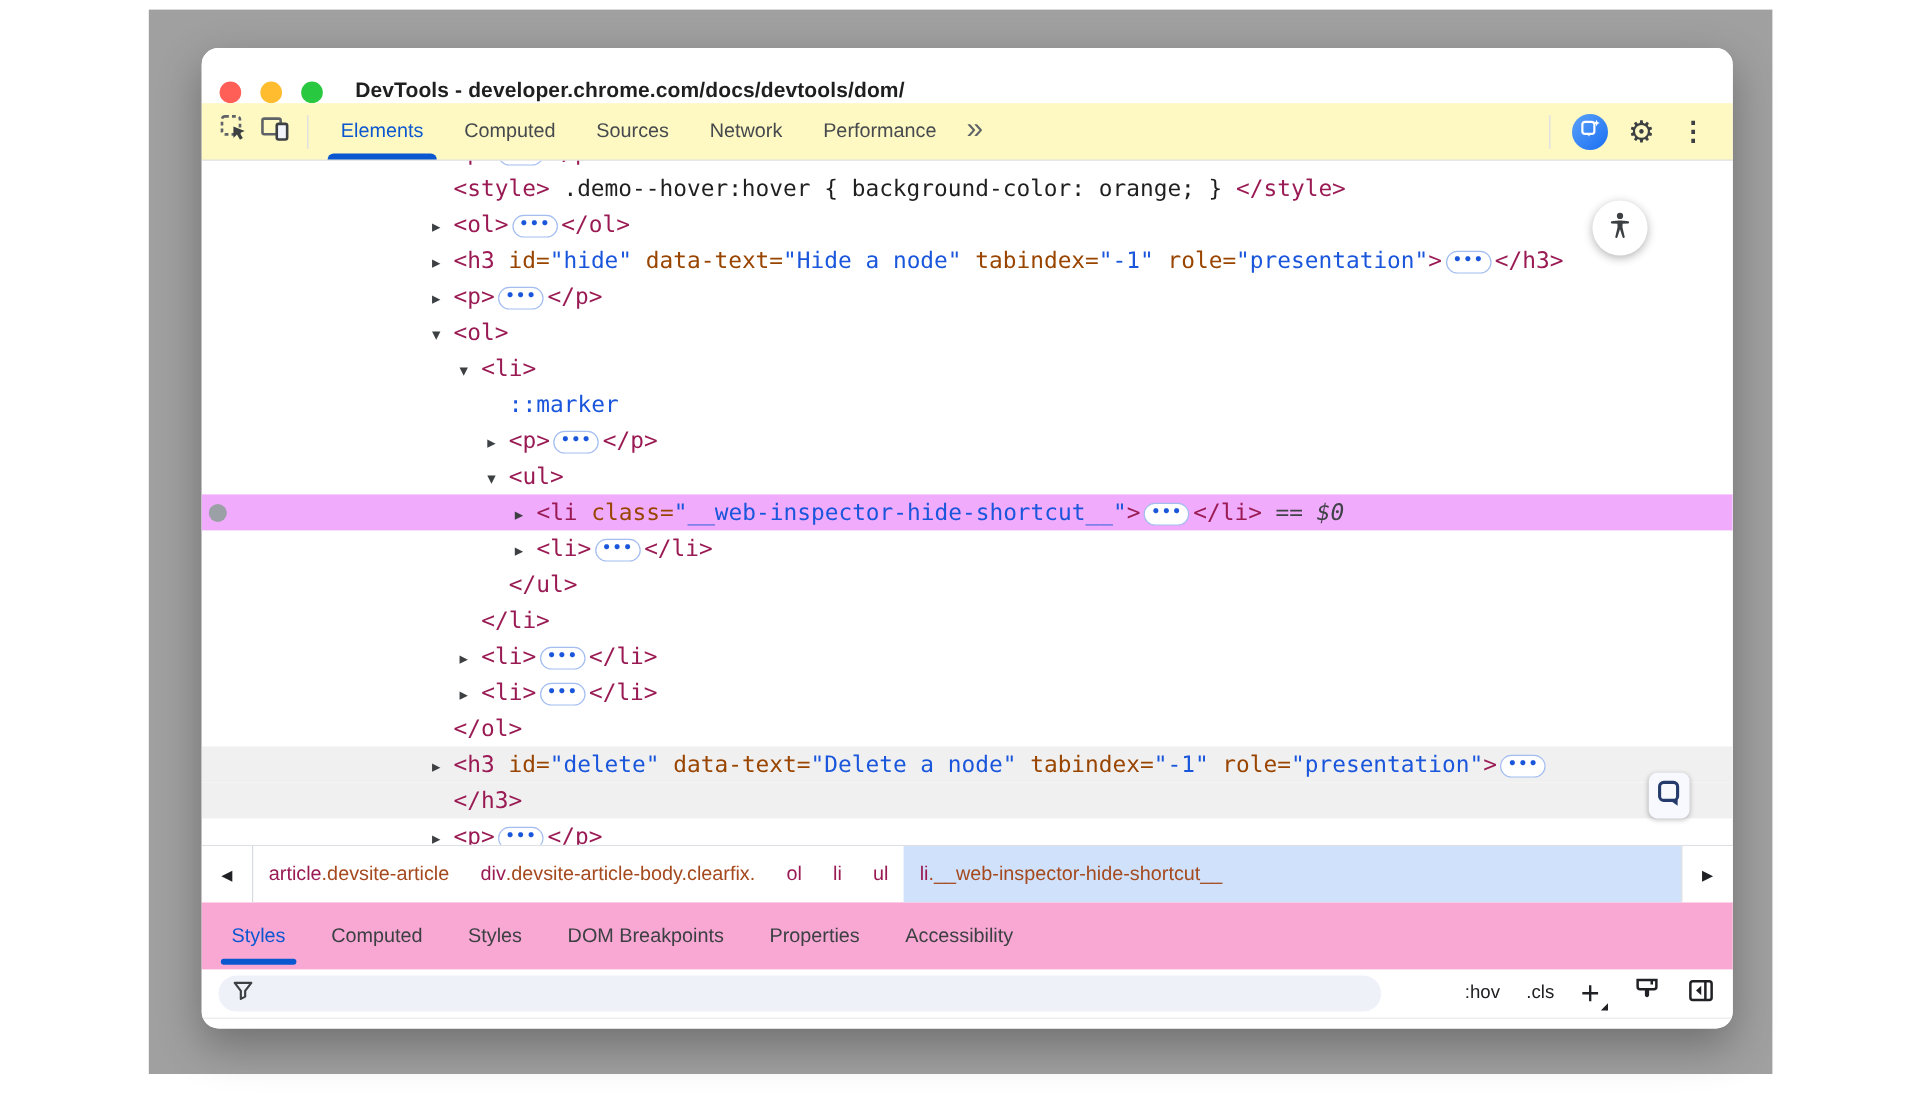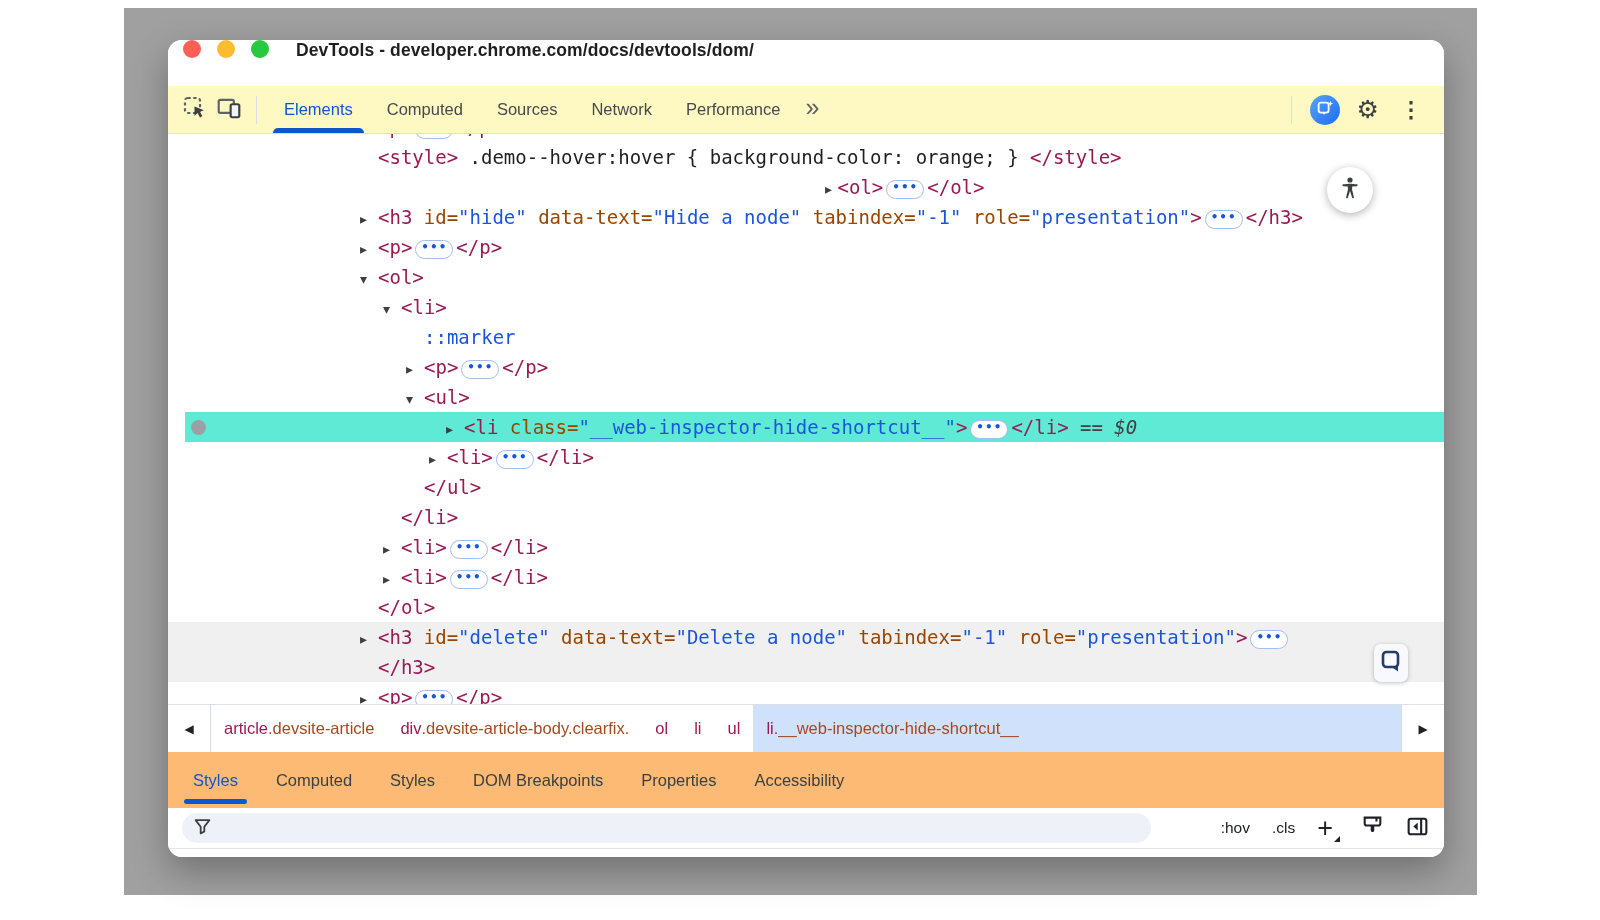--- a/index.html
+++ b/index.html
@@ -2,21 +2,21 @@
 <html><head>
 <meta charset="utf-8">
 <style>
   html,body{margin:0;padding:0;background:#fff;}
   .stage{position:relative;width:1600px;height:920px;background:#fff;overflow:hidden;
          font-family:"Liberation Sans",sans-serif;}
   .backdrop{position:absolute;left:124px;top:8px;width:1353px;height:887px;background:#a0a0a0;}
   .window{position:absolute;left:168px;top:40px;width:1276px;height:817px;background:#fff;
           border-radius:14px;overflow:hidden;box-shadow:0 14px 36px rgba(0,0,0,.3);}
   
-  .titlebar{height:46px;display:flex;align-items:flex-start;background:#fff;}
+  .titlebar{height:46px;display:flex;align-items:flex-end;background:#fff;}
   .lights{display:flex;gap:16px;margin-left:15px;}
   .light{width:18px;height:18px;border-radius:50%;}
   .light.red{background:#ff5f57;}.light.yellow{background:#febc2e;}.light.green{background:#28c840;}
   .wtitle{margin-left:27px;font-size:17.5px;font-weight:700;color:#1f1f1f;letter-spacing:.1px;}
   
   .toolbar{height:47px;background:#fef9c3;border-bottom:1px solid #d9dde4;display:flex;align-items:center;
            padding:0 12px 0 10px;position:relative;}
   .tbtn{display:flex;align-items:center;justify-content:center;width:34px;height:34px;color:#5f6368;flex:0 0 auto;}
   .vdiv{width:1px;height:28px;background:#d8dde6;margin:0 10px;flex:0 0 auto;}
   .tabs{display:flex;height:100%;align-items:center;}
@@ -29,21 +29,21 @@
   .spacer{flex:1;}
   .aibtn{width:30px;height:30px;border-radius:50%;background:linear-gradient(135deg,#5aa2f8,#1b6ef3);
          display:flex;align-items:center;justify-content:center;margin:0 8px;}
   .gear{font-size:25px;color:#3c4043;line-height:1;padding:0 9px;font-family:"DejaVu Sans",sans-serif;}
   .kebab{font-size:22px;color:#3c4043;font-weight:700;padding:0 10px 0 12px;}
   
   .tree{position:relative;height:570px;background:#fff;overflow:hidden;
         font-family:"DejaVu Sans Mono","Liberation Mono",monospace;font-size:19px;}
   .rows{margin-top:-22px;}
   .trow{height:30px;line-height:30px;white-space:pre;position:relative;}
-  .trow.sel{background:#5eead4;margin-left:17px;}
+  .trow.sel{background:#f0abfc;}
   .trow.hov{background:#f0f0f1;}
   .arrow{display:inline-block;width:18px;color:#3c4043;font-size:14px;
          font-family:"DejaVu Sans",sans-serif;}
   .tk-tag{color:#9a1b54;}
   .tk-attr{color:#994500;}
   .tk-val{color:#1a56db;}
   .tk-txt{color:#1f1f1f;}
   .tk-pseudo{color:#1a56db;}
   .tk-eq{color:#3f4246;font-style:italic;}
   .pill{display:inline-block;vertical-align:3px;margin:0 3px;height:17px;line-height:13px;padding:0 5px;
@@ -59,21 +59,21 @@
   .crumbs{height:47px;border-top:1px solid #dcdfe4;background:#fff;display:flex;align-items:stretch;
           font-size:16.5px;overflow:hidden;}
   .crumbbtn{width:42px;display:flex;align-items:center;justify-content:center;color:#202124;font-size:12px;
           background:#fff;border-right:1px solid #d7dadf;flex:0 0 auto;}
   .crumbbtn.right{border-right:none;border-left:1px solid #d7dadf;}
   .crumb{display:flex;align-items:center;padding:0 13px;white-space:nowrap;}
   .crumb .ctag{color:#9a1b54;}
   .crumb .ccls{color:#a5491e;}
   .crumb.selected{background:#cfe1fb;flex:1;}
   
-  .sidetabs{height:56px;background:#fdba74;display:flex;align-items:center;padding-left:6px;}
+  .sidetabs{height:56px;background:#f9a8d4;display:flex;align-items:center;padding-left:6px;}
   .stab{position:relative;height:100%;display:flex;align-items:center;padding:0 19px;font-size:16.5px;color:#3c4043;}
   .stab.selected{color:#0b57d0;font-weight:500;}
   .stab.selected::after{content:"";position:absolute;left:10px;right:10px;bottom:4px;height:5px;border-radius:5px;
         background:#0b57d0;}
   
   .filterrow{height:40px;background:#fff;border-bottom:1px solid #e3e5e8;display:flex;align-items:center;
         padding:0 14px;}
   .fpill{width:945px;height:30px;border-radius:15px;background:#eef1f8;display:flex;align-items:center;
         padding:0 12px;flex:0 0 auto;}
   .fpill input{border:none;outline:none;background:transparent;font-size:16px;color:#1f1f1f;width:100%;
@@ -142,21 +142,21 @@
         </span>
       </span>
       <span class="gear">⚙</span>
       <span class="kebab">⋮</span>
     </div>
 
     <div class="tree">
       <div class="rows" id="tree-rows">
           <div class="trow" style="padding-left: 192px;"><span class="arrow">▸</span><span class="tk-tag">&lt;p&gt;</span><span class="pill">•••</span><span class="tk-tag">&lt;/p&gt;</span></div>
           <div class="trow" style="padding-left: 192px;"><span class="arrow"> </span><span class="tk-tag">&lt;style&gt;</span><span class="tk-txt"> .demo--hover:hover { background-color: orange; } </span><span class="tk-tag">&lt;/style&gt;</span></div>
-          <div class="trow" style="padding-left: 192px; text-align: center;"><span class="arrow">▸</span><span class="tk-tag">&lt;ol&gt;</span><span class="pill">•••</span><span class="tk-tag">&lt;/ol&gt;</span></div>
+          <div class="trow" style="padding-left: 192px;"><span class="arrow">▸</span><span class="tk-tag">&lt;ol&gt;</span><span class="pill">•••</span><span class="tk-tag">&lt;/ol&gt;</span></div>
           <div class="trow" style="padding-left: 192px;"><span class="arrow">▸</span><span class="tk-tag">&lt;h3</span><span class="tk-attr"> id=</span><span class="tk-val">"hide"</span><span class="tk-attr"> data-text=</span><span class="tk-val">"Hide a node"</span><span class="tk-attr"> tabindex=</span><span class="tk-val">"-1"</span><span class="tk-attr"> role=</span><span class="tk-val">"presentation"</span><span class="tk-tag">&gt;</span><span class="pill">•••</span><span class="tk-tag">&lt;/h3&gt;</span></div>
           <div class="trow" style="padding-left: 192px;"><span class="arrow">▸</span><span class="tk-tag">&lt;p&gt;</span><span class="pill">•••</span><span class="tk-tag">&lt;/p&gt;</span></div>
           <div class="trow" style="padding-left: 192px;"><span class="arrow">▾</span><span class="tk-tag">&lt;ol&gt;</span></div>
           <div class="trow" style="padding-left: 215px;"><span class="arrow">▾</span><span class="tk-tag">&lt;li&gt;</span></div>
           <div class="trow" style="padding-left: 238px;"><span class="arrow"> </span><span class="tk-pseudo">::marker</span></div>
           <div class="trow" style="padding-left: 238px;"><span class="arrow">▸</span><span class="tk-tag">&lt;p&gt;</span><span class="pill">•••</span><span class="tk-tag">&lt;/p&gt;</span></div>
           <div class="trow" style="padding-left: 238px;"><span class="arrow">▾</span><span class="tk-tag">&lt;ul&gt;</span></div>
           <div class="trow sel" style="padding-left: 261px;"><span class="gutterdot"></span><span class="arrow">▸</span><span class="tk-tag">&lt;li</span><span class="tk-attr"> class=</span><span class="tk-val">"__web-inspector-hide-shortcut__"</span><span class="tk-tag">&gt;</span><span class="pill">•••</span><span class="tk-tag">&lt;/li&gt;</span><span class="tk-eq"> == $0</span></div>
           <div class="trow" style="padding-left: 261px;"><span class="arrow">▸</span><span class="tk-tag">&lt;li&gt;</span><span class="pill">•••</span><span class="tk-tag">&lt;/li&gt;</span></div>
           <div class="trow" style="padding-left: 238px;"><span class="arrow"> </span><span class="tk-tag">&lt;/ul&gt;</span></div>

